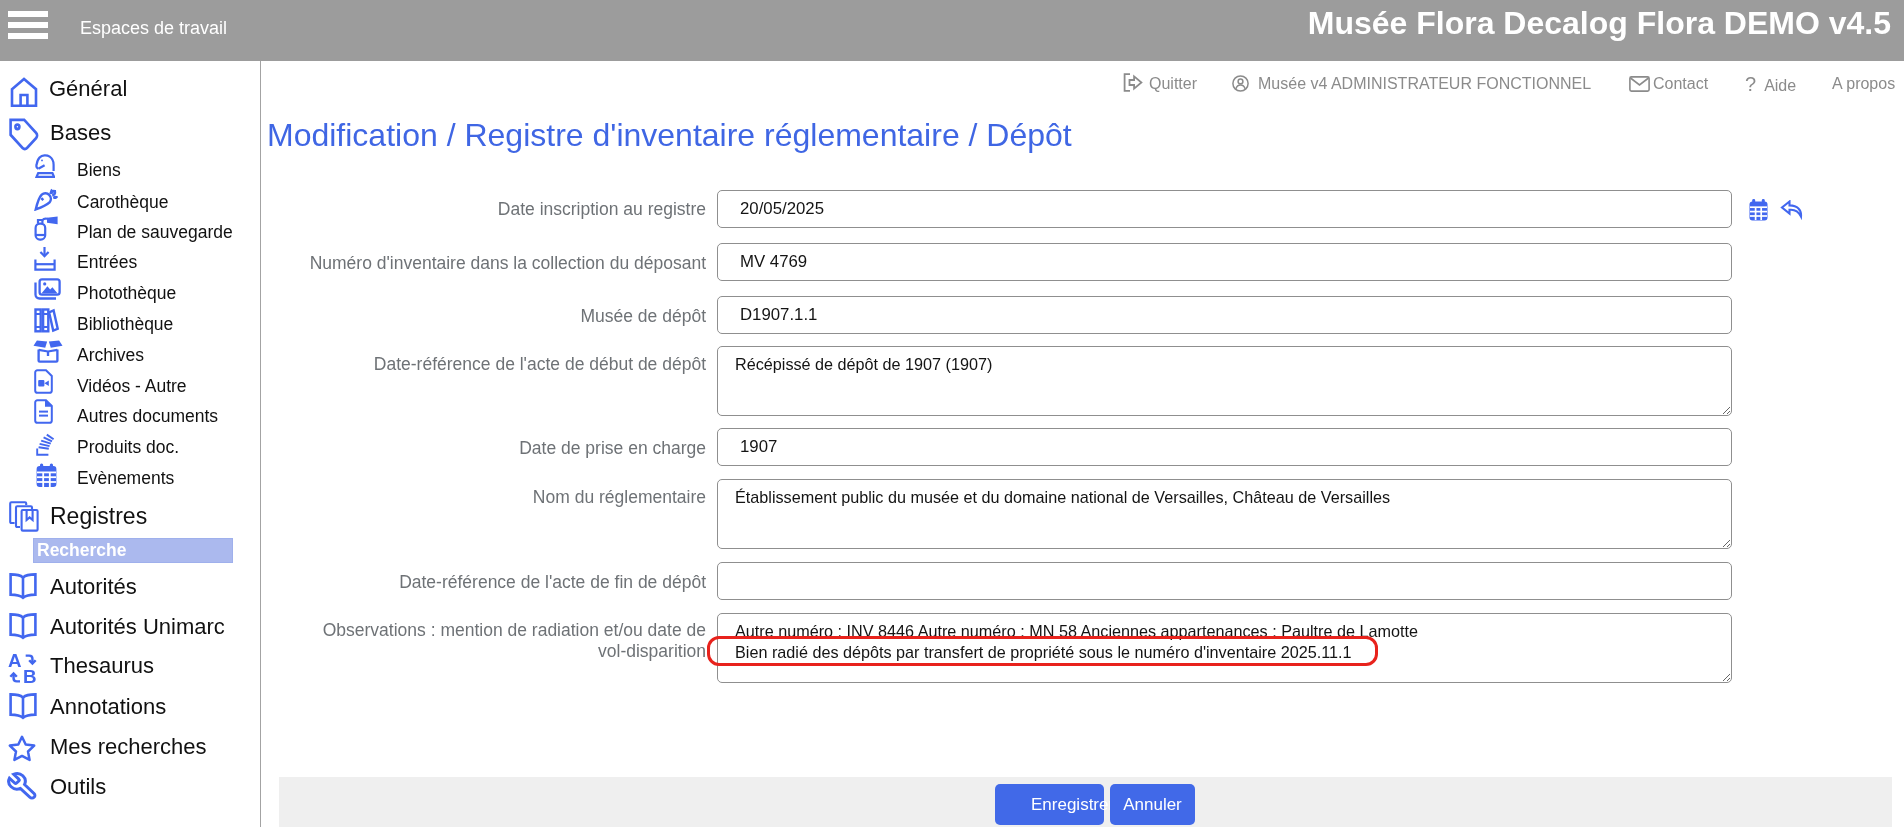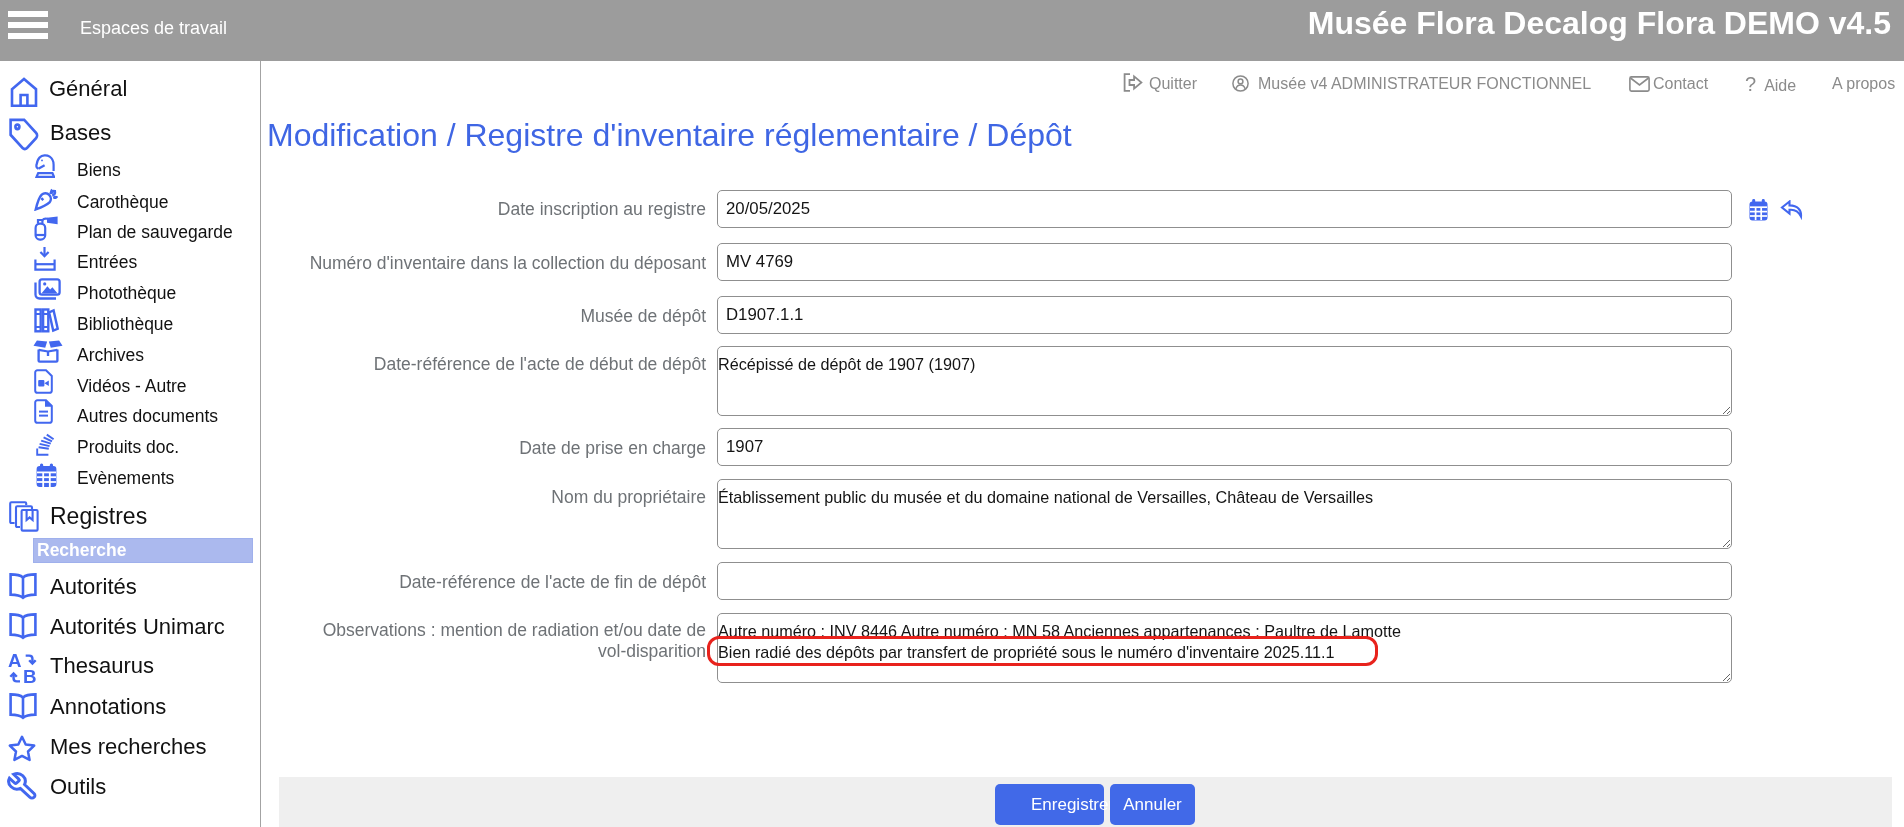--- a/index.html
+++ b/index.html
@@ -16,41 +16,41 @@
     color:#fff; font-size:18px; }
   #hdr-right { position:absolute; right:13px; top:-7px; height:61px; line-height:61px;
     color:#fff; font-size:32px; font-weight:bold; letter-spacing:0px; }
 
   
   #side { position:absolute; left:0; top:61px; width:261px; height:766px;
     background:#fff; border-right:1px solid #a3a3a3; }
   .sitem { position:absolute; white-space:nowrap; color:#111; }
   .mn  { font-size:22px; }
   .sb  { font-size:17.5px; }
-    #rech { position:absolute; left:33px; top:538px; width:220px; height:25px;
+    #rech { position:absolute; left:33px; top:538px; width:200px; height:25px;
     background:#abb9ee; border:1px solid #9fb0ec; color:#fff; font-weight:bold;
     font-size:17.5px; line-height:23px; padding-left:3px; }
 
   
   .tlink { position:absolute; top:68px; height:32px; color:#8b8b8b; font-size:16px;
     line-height:32px; white-space:nowrap; }
   .tlink svg { position:relative; top:3px; }
 
   
   #h1 { position:absolute; left:267px; top:115px; color:#3f66e4; font-size:32px; line-height:40px;
     font-weight:400; letter-spacing:0px; }
 
   
   .lbl { position:absolute; left:280px; width:426px; text-align:right;
     color:#6e7276; font-size:17.5px; line-height:21px; }
   .inp { position:absolute; left:717px; width:1015px; background:#fff;
     border:1px solid #8f8f8f; border-radius:5px; font-size:16.2px; color:#141414;
-    padding-left:8px; font-family:"Liberation Sans", sans-serif; }
+    padding-left:22px; font-family:"Liberation Sans", sans-serif; }
   .one { height:38px; line-height:36px; font-size:16.8px; }
-  textarea.inp { padding-top:7px; line-height:20.5px; resize:both; padding-left:0; }
+  textarea.inp { padding-top:7px; line-height:20.5px; resize:both; padding-left:17px; }
 
   
   #redbox { position:absolute; left:707px; top:636px; width:671px; height:30px;
     border:3px solid #e8221c; border-radius:12px; z-index:5; }
 
   
   #foot { position:absolute; left:279px; top:777px; width:1613px; height:50px; background:#efefef; }
   .btn { position:absolute; top:784px; height:41px; background:#4169e8; color:#fff;
     border:none; border-radius:5px; font-size:17px; font-family:"Liberation Sans", sans-serif;
     text-align:center; line-height:41px; }
@@ -269,21 +269,21 @@
 
   <div class="lbl" style="top:306px;">Musée de dépôt</div>
   <input class="inp one" style="top: 296px;" value="D1907.1.1">
 
   <div class="lbl" style="top:354px;">Date-référence de l'acte de début de dépôt</div>
   <textarea class="inp" style="top: 346px; height: 70px;">Récépissé de dépôt de 1907 (1907)</textarea>
 
   <div class="lbl" style="top:438px;">Date de prise en charge</div>
   <input class="inp one" style="top: 428px;" value="1907">
 
-  <div class="lbl" style="top:487px;">Nom du propriétaire</div>
+  <div class="lbl" style="top:487px;">Nom du réglementaire</div>
   <textarea class="inp" style="top: 479px; height: 70px;">Établissement public du musée et du domaine national de Versailles, Château de Versailles</textarea>
 
   <div class="lbl" style="top:572px;">Date-référence de l'acte de fin de dépôt</div>
   <input class="inp one" style="top: 562px;" value="">
 
   <div class="lbl" style="top:620px;">Observations : mention de radiation et/ou date de<br>vol-disparition</div>
   <textarea class="inp" style="top: 613px; height: 70px;">Autre numéro : INV 8446 Autre numéro : MN 58 Anciennes appartenances : Paultre de Lamotte
 Bien radié des dépôts par transfert de propriété sous le numéro d'inventaire 2025.11.1</textarea>
 
   <svg class="abs" style="left:1749px; top:199px;" width="19" height="22" viewBox="0 0 19 22">

